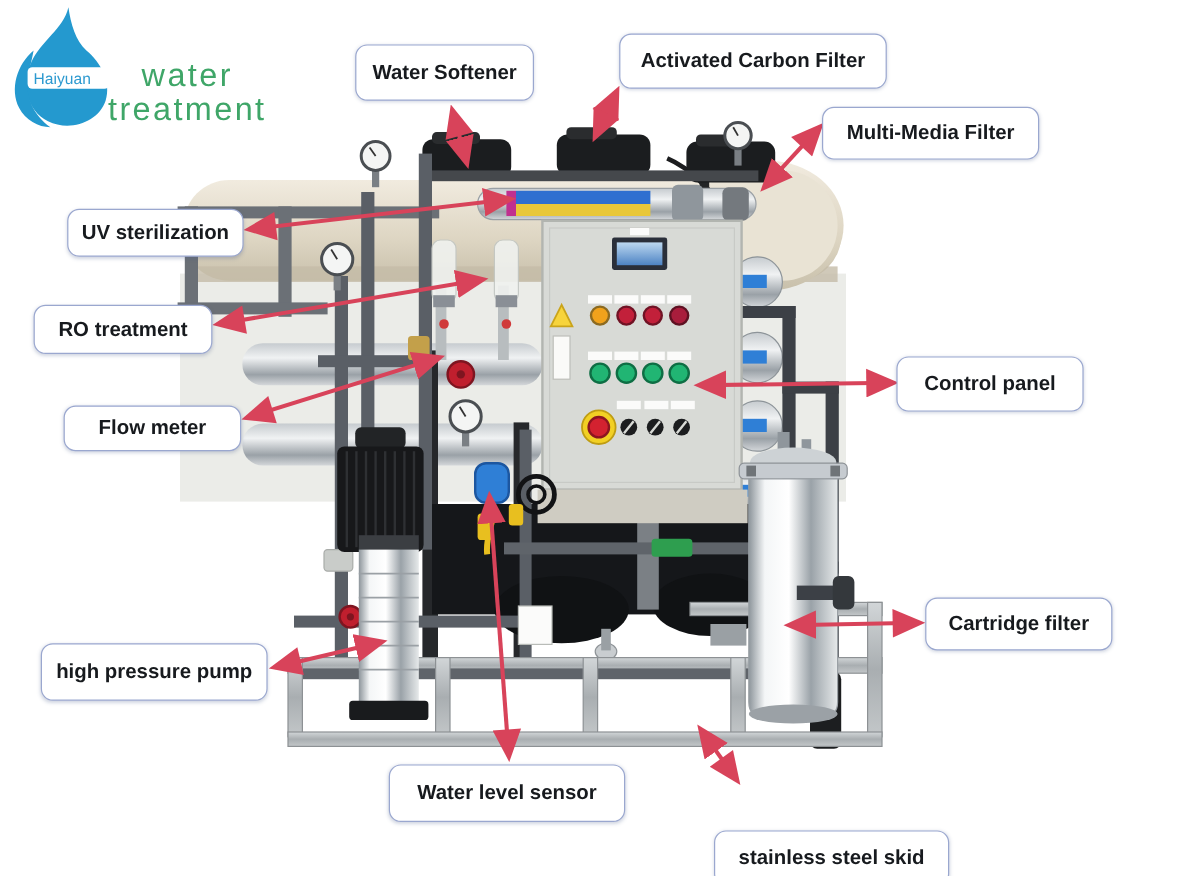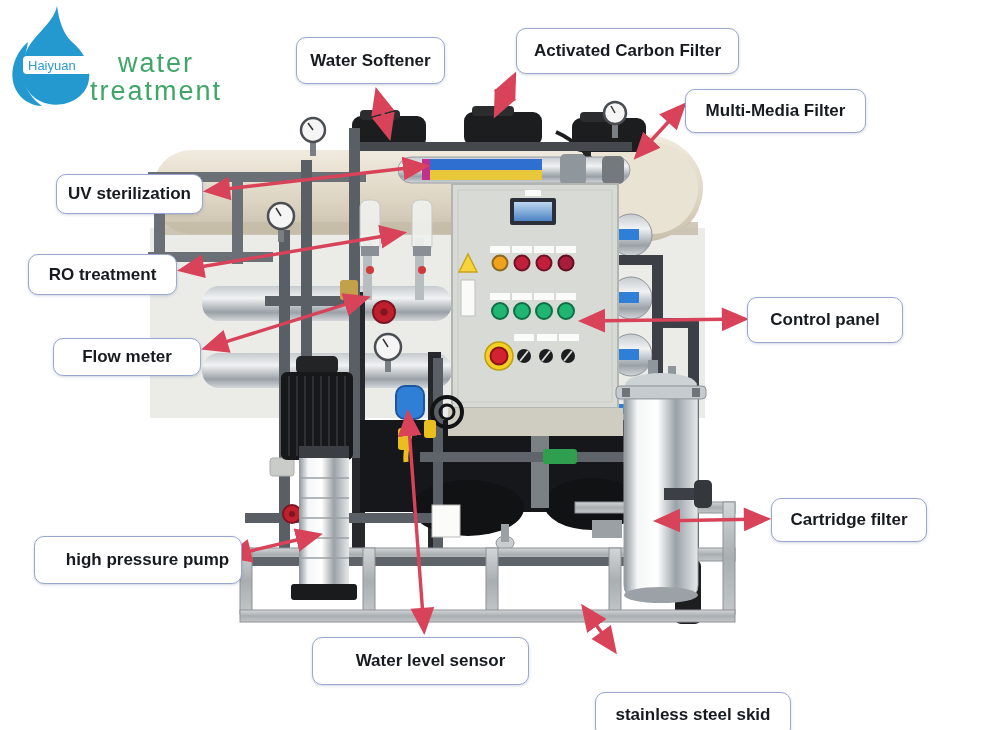--- a/index.html
+++ b/index.html
@@ -328,19 +328,19 @@
   <div class="callout" style="left:56px;top:174px;width:145px;height:38px;">UV sterilization</div>
 
   <div class="callout" style="left:28px;top:254px;width:147px;height:39px;">RO treatment</div>
 
   <div class="callout" style="left:53px;top:338px;width:146px;height:36px;">Flow meter</div>
 
   <div class="callout" style="left:771px;top:498px;width:154px;height:42px;">Cartridge filter</div>
 
   <div class="callout" style="left:747px;top:297px;width:154px;height:44px;">Control panel</div>
 
-  <div class="callout" style="left:34px;top:536px;width:187px;height:46px;padding-left:19px;">high pressure pump</div>
-
-  <div class="callout" style="left:312px;top:637px;width:195px;height:46px;padding-left:20px;">Water level sensor</div>
+  <div class="callout" style="left:34px;top:536px;width:187px;height:46px;">high pressure pump</div>
+
+  <div class="callout" style="left:324px;top:637px;width:195px;height:46px;">Water level sensor</div>
 
   <div class="callout" style="left:595px;top:648px;width:194px;height:44px;margin-top:44px;">stainless steel skid</div>
 
 </div>
 
 </body></html>

